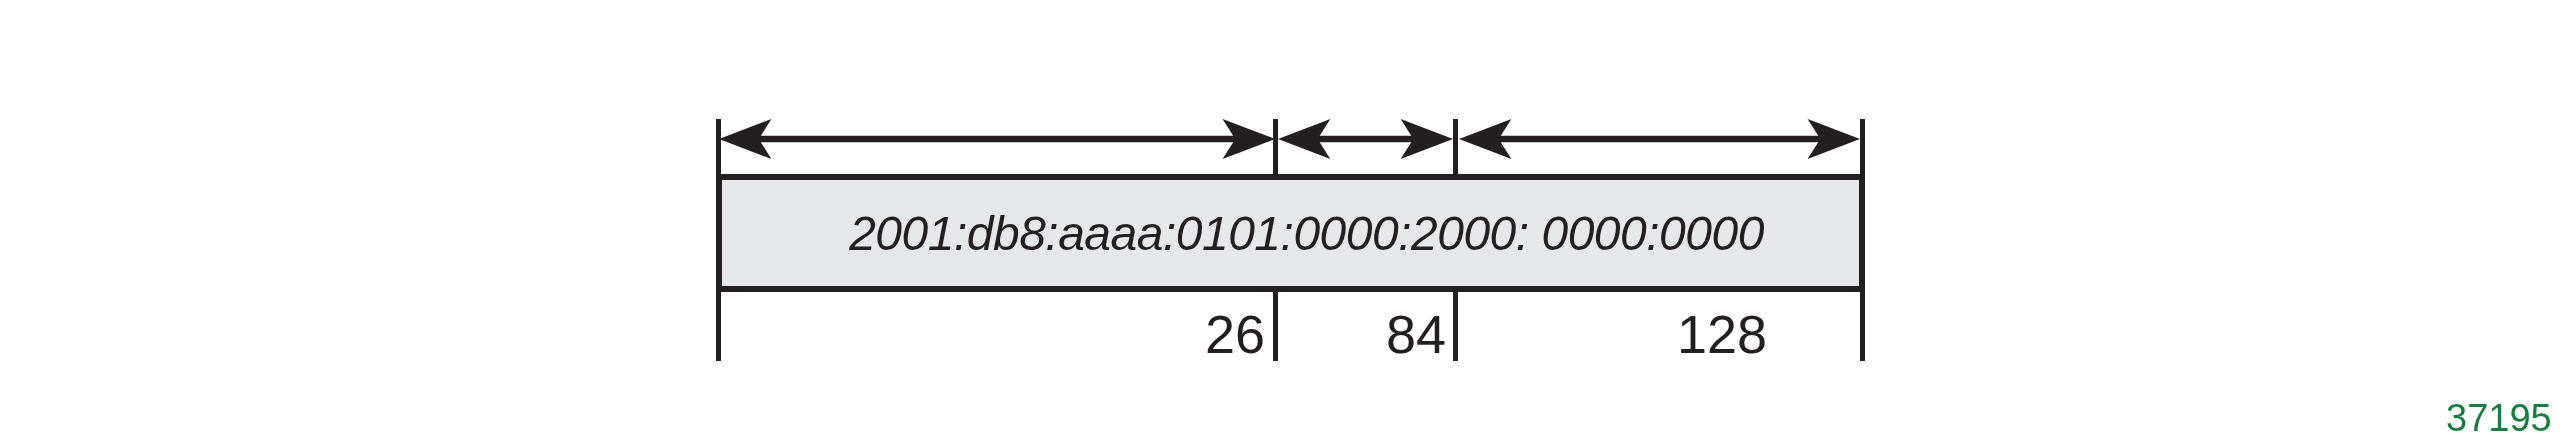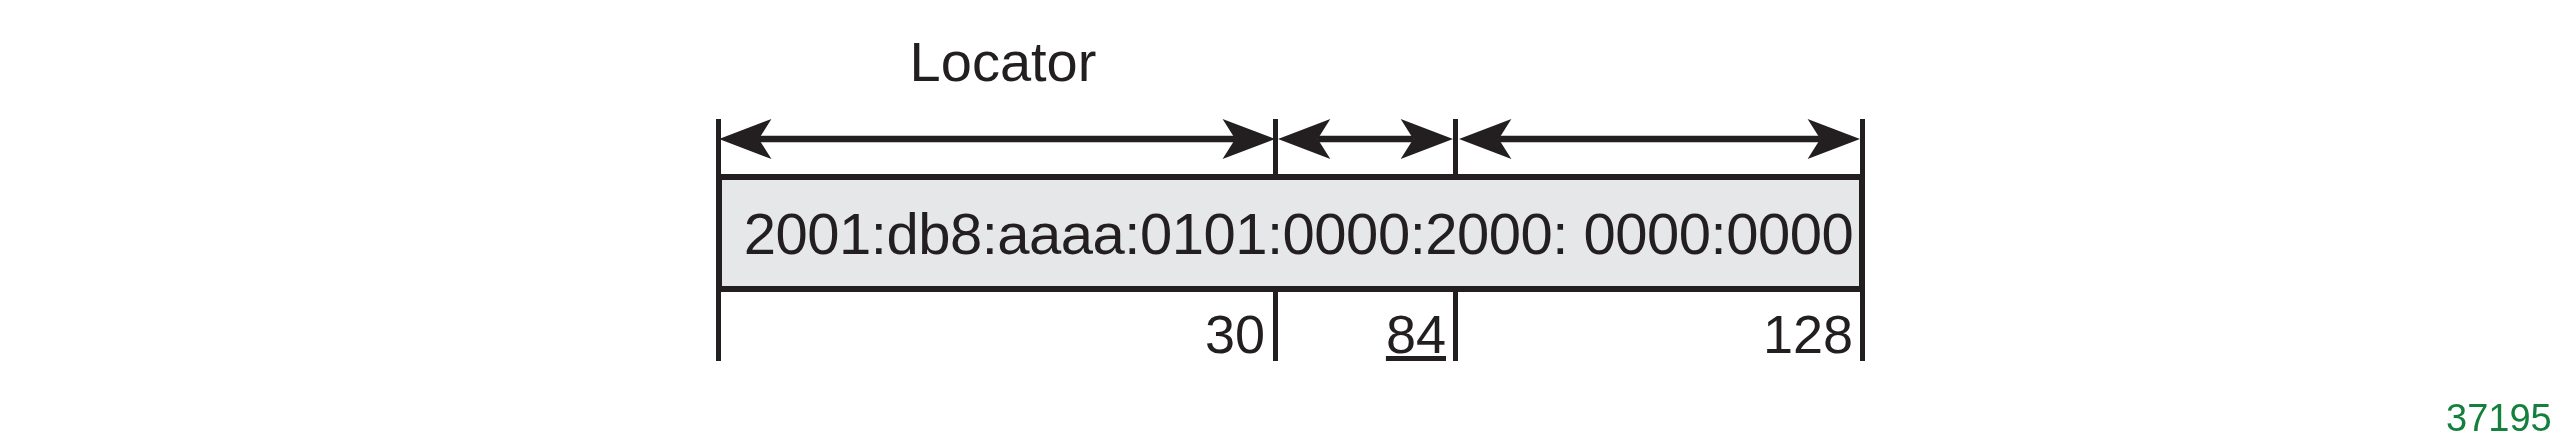--- a/index.html
+++ b/index.html
@@ -56,31 +56,32 @@
     box-sizing: border-box;
     background: #e6e7e8;
     border-top: 6.3px solid #231f20;
     border-bottom: 6.3px solid #231f20;
     border-left: 6.3px solid #231f20;
     border-right: 6.3px solid #231f20;
     overflow: hidden;
   }
   .addr-text {
     position: absolute;
-    left: 8px;
+    left: 16px;
     top: 0;
     width: 100%;
     height: 100%;
     display: flex;
     align-items: center;
     justify-content: center;
     color: #231f20;
-    font-size: 58px;
+    font-size: 48px;
     letter-spacing: -0.5px;
     white-space: nowrap;
+    font-style: italic;
   }
 
   
   .bit-num {
     position: absolute;
     color: #231f20;
     font-size: 54px;
     line-height: 54px;
     white-space: nowrap;
     text-align: right;
@@ -99,21 +100,20 @@
 </head>
 <body>
 
 <div id="figure">
 
   <div class="guide" style="left:716px;  top:119px; height:242px;"></div>
   <div class="guide" style="left:1273px; top:119px; height:242px;"></div>
   <div class="guide" style="left:1453px; top:119px; height:242px;"></div>
   <div class="guide" style="left:1860px; top:119px; height:242px;"></div>
 
-  <div class="seg-label" style="left:1003px; top:34px;">Locator</div>
 
   <div class="arrow" style="left:719px; top:118px; width:556px;">
     <svg viewBox="0 0 615 46" preserveAspectRatio="none">
       <line x1="44" y1="23" x2="571" y2="23" stroke="#231f20" stroke-width="7"></line>
       <polygon points="0,23 58,1 44,23 58,45" fill="#231f20"></polygon>
       <polygon points="615,23 557,1 571,23 557,45" fill="#231f20"></polygon>
     </svg>
   </div>
 
   <div class="arrow" style="left:1278px; top:118px; width:175px;">
@@ -129,20 +129,20 @@
       <line x1="44" y1="23" x2="400" y2="23" stroke="#231f20" stroke-width="7"></line>
       <polygon points="0,23 58,1 44,23 58,45" fill="#231f20"></polygon>
       <polygon points="444,23 386,1 400,23 386,45" fill="#231f20"></polygon>
     </svg>
   </div>
 
   <div class="addr-box" style="left:716px; top:174px; width:1149px; height:118px;">
     <div class="addr-text">2001:db8:aaaa:0101:0000:2000: 0000:0000</div>
   </div>
 
-  <div class="bit-num" style="left:1265px; top:307px;">30</div>
-  <div class="bit-num" style="left:1446px; top:307px;text-decoration:underline;">84</div>
-  <div class="bit-num" style="left:1853px; top:307px;">128</div>
+  <div class="bit-num" style="left:1265px; top:307px;">26</div>
+  <div class="bit-num" style="left:1446px; top:307px;">84</div>
+  <div class="bit-num" style="left:1767px; top:307px;">128</div>
 
   <div class="fig-id" style="left:2446px; top:399px;">37195</div>
 
 </div>
 
 
 </body></html>

